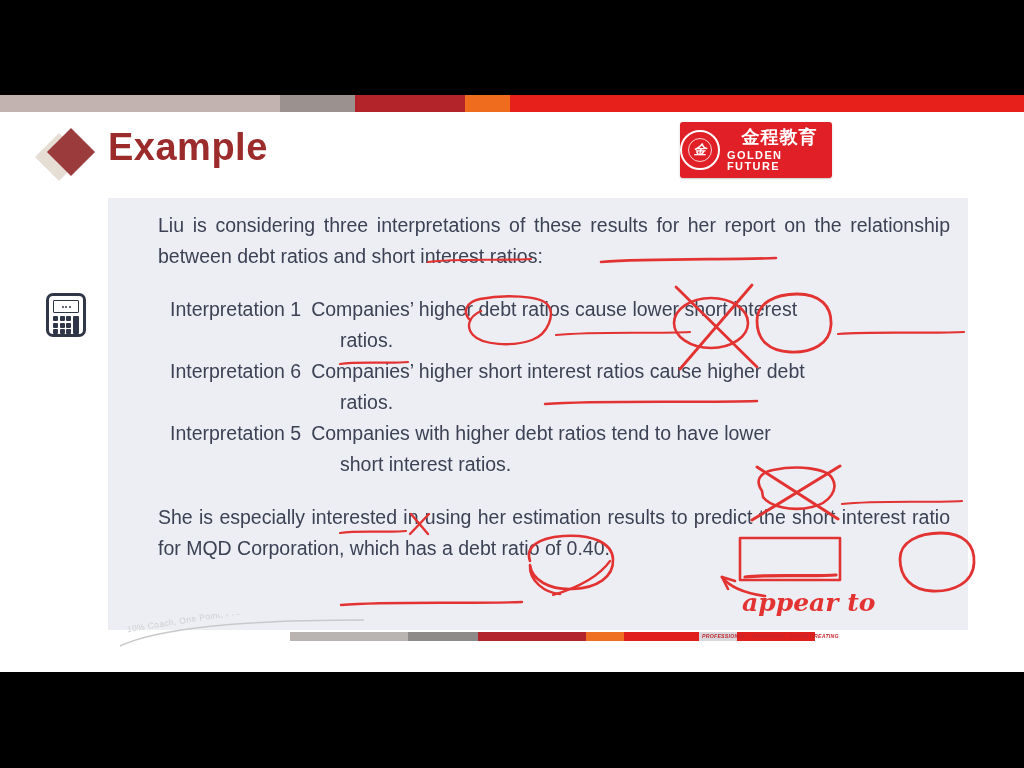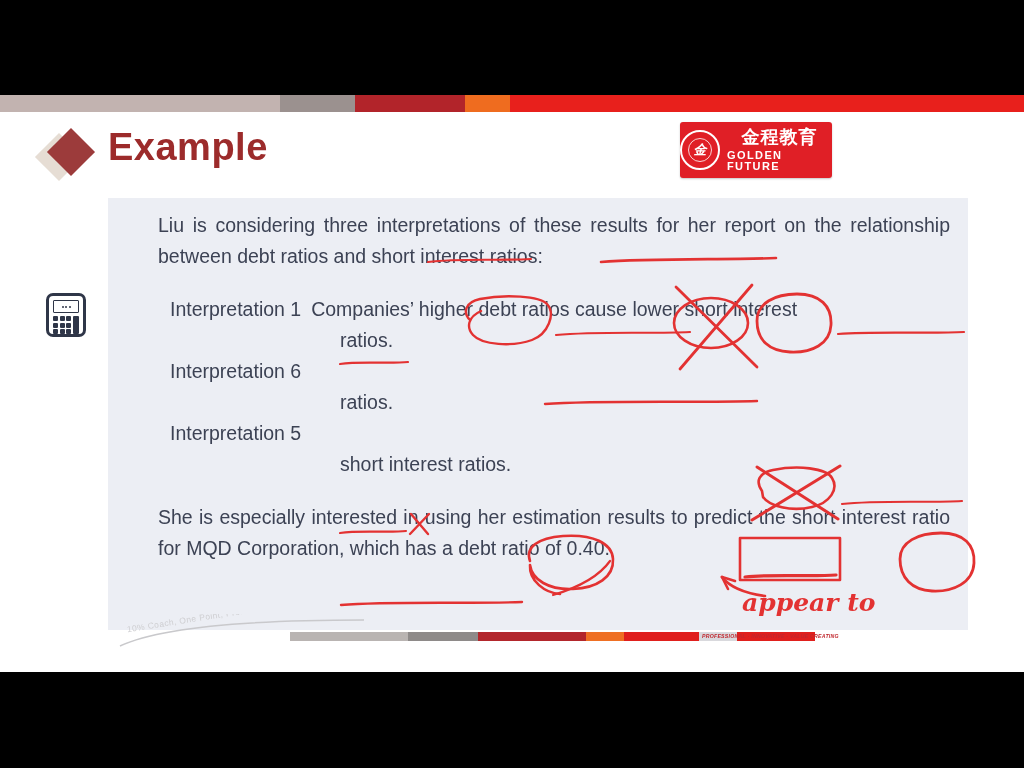--- a/index.html
+++ b/index.html
@@ -232,28 +232,30 @@
             <span style="width:10px"></span>
             <span class="interp-body">Companies’ higher debt ratios cause lower short interest</span>
           </div>
           <div style="padding-left:182px">ratios.</div>
         </div>
 
         <div>
           <div class="interp">
             <span class="interp-label">Interpretation 6</span>
             <span style="width:10px"></span>
+            <span class="interp-body">Companies’ higher short interest ratios cause higher debt</span>
           </div>
           <div style="padding-left:182px">ratios.</div>
         </div>
 
         <div>
           <div class="interp">
             <span class="interp-label">Interpretation 5</span>
             <span style="width:10px"></span>
+            <span class="interp-body">Companies with higher debt ratios tend to have lower</span>
           </div>
           <div style="padding-left:182px">short interest ratios.</div>
         </div>
 
         <div class="spacer-lg"></div>
 
         <div class="para">She is especially interested in using her estimation results to predict the short interest ratio for MQD Corporation, which has a debt ratio of 0.40.</div>
       </div>
     </div>
 

